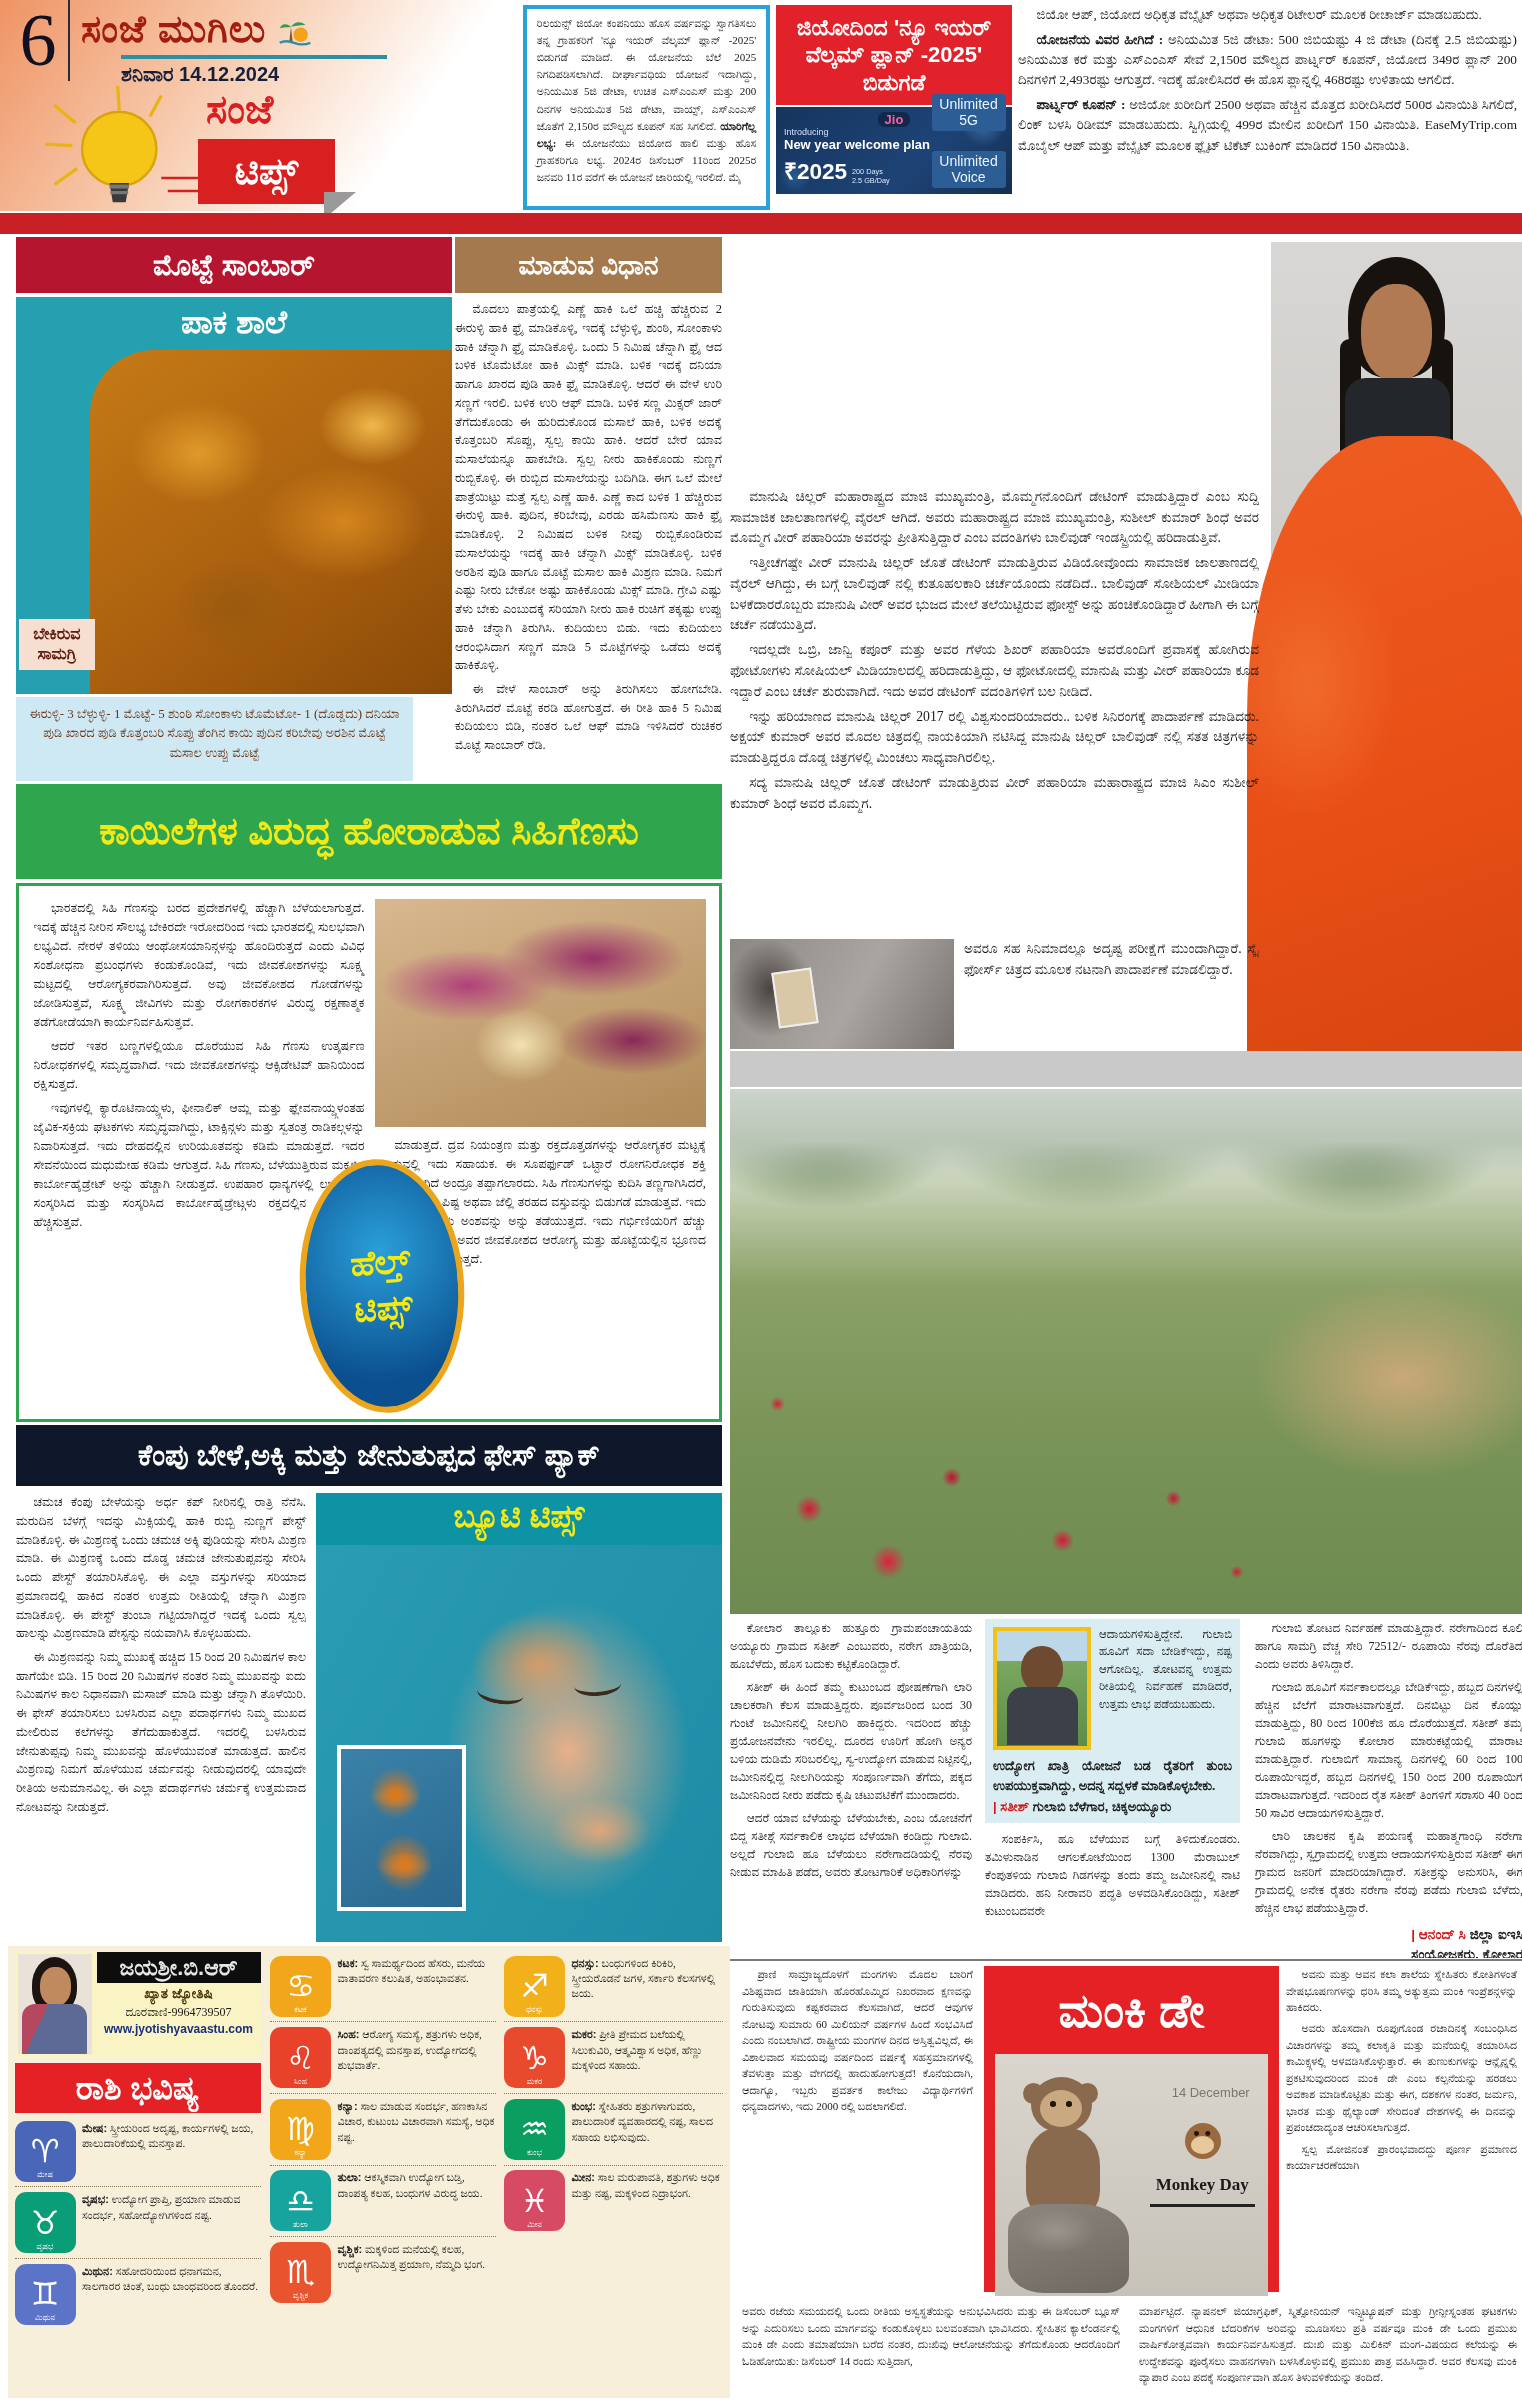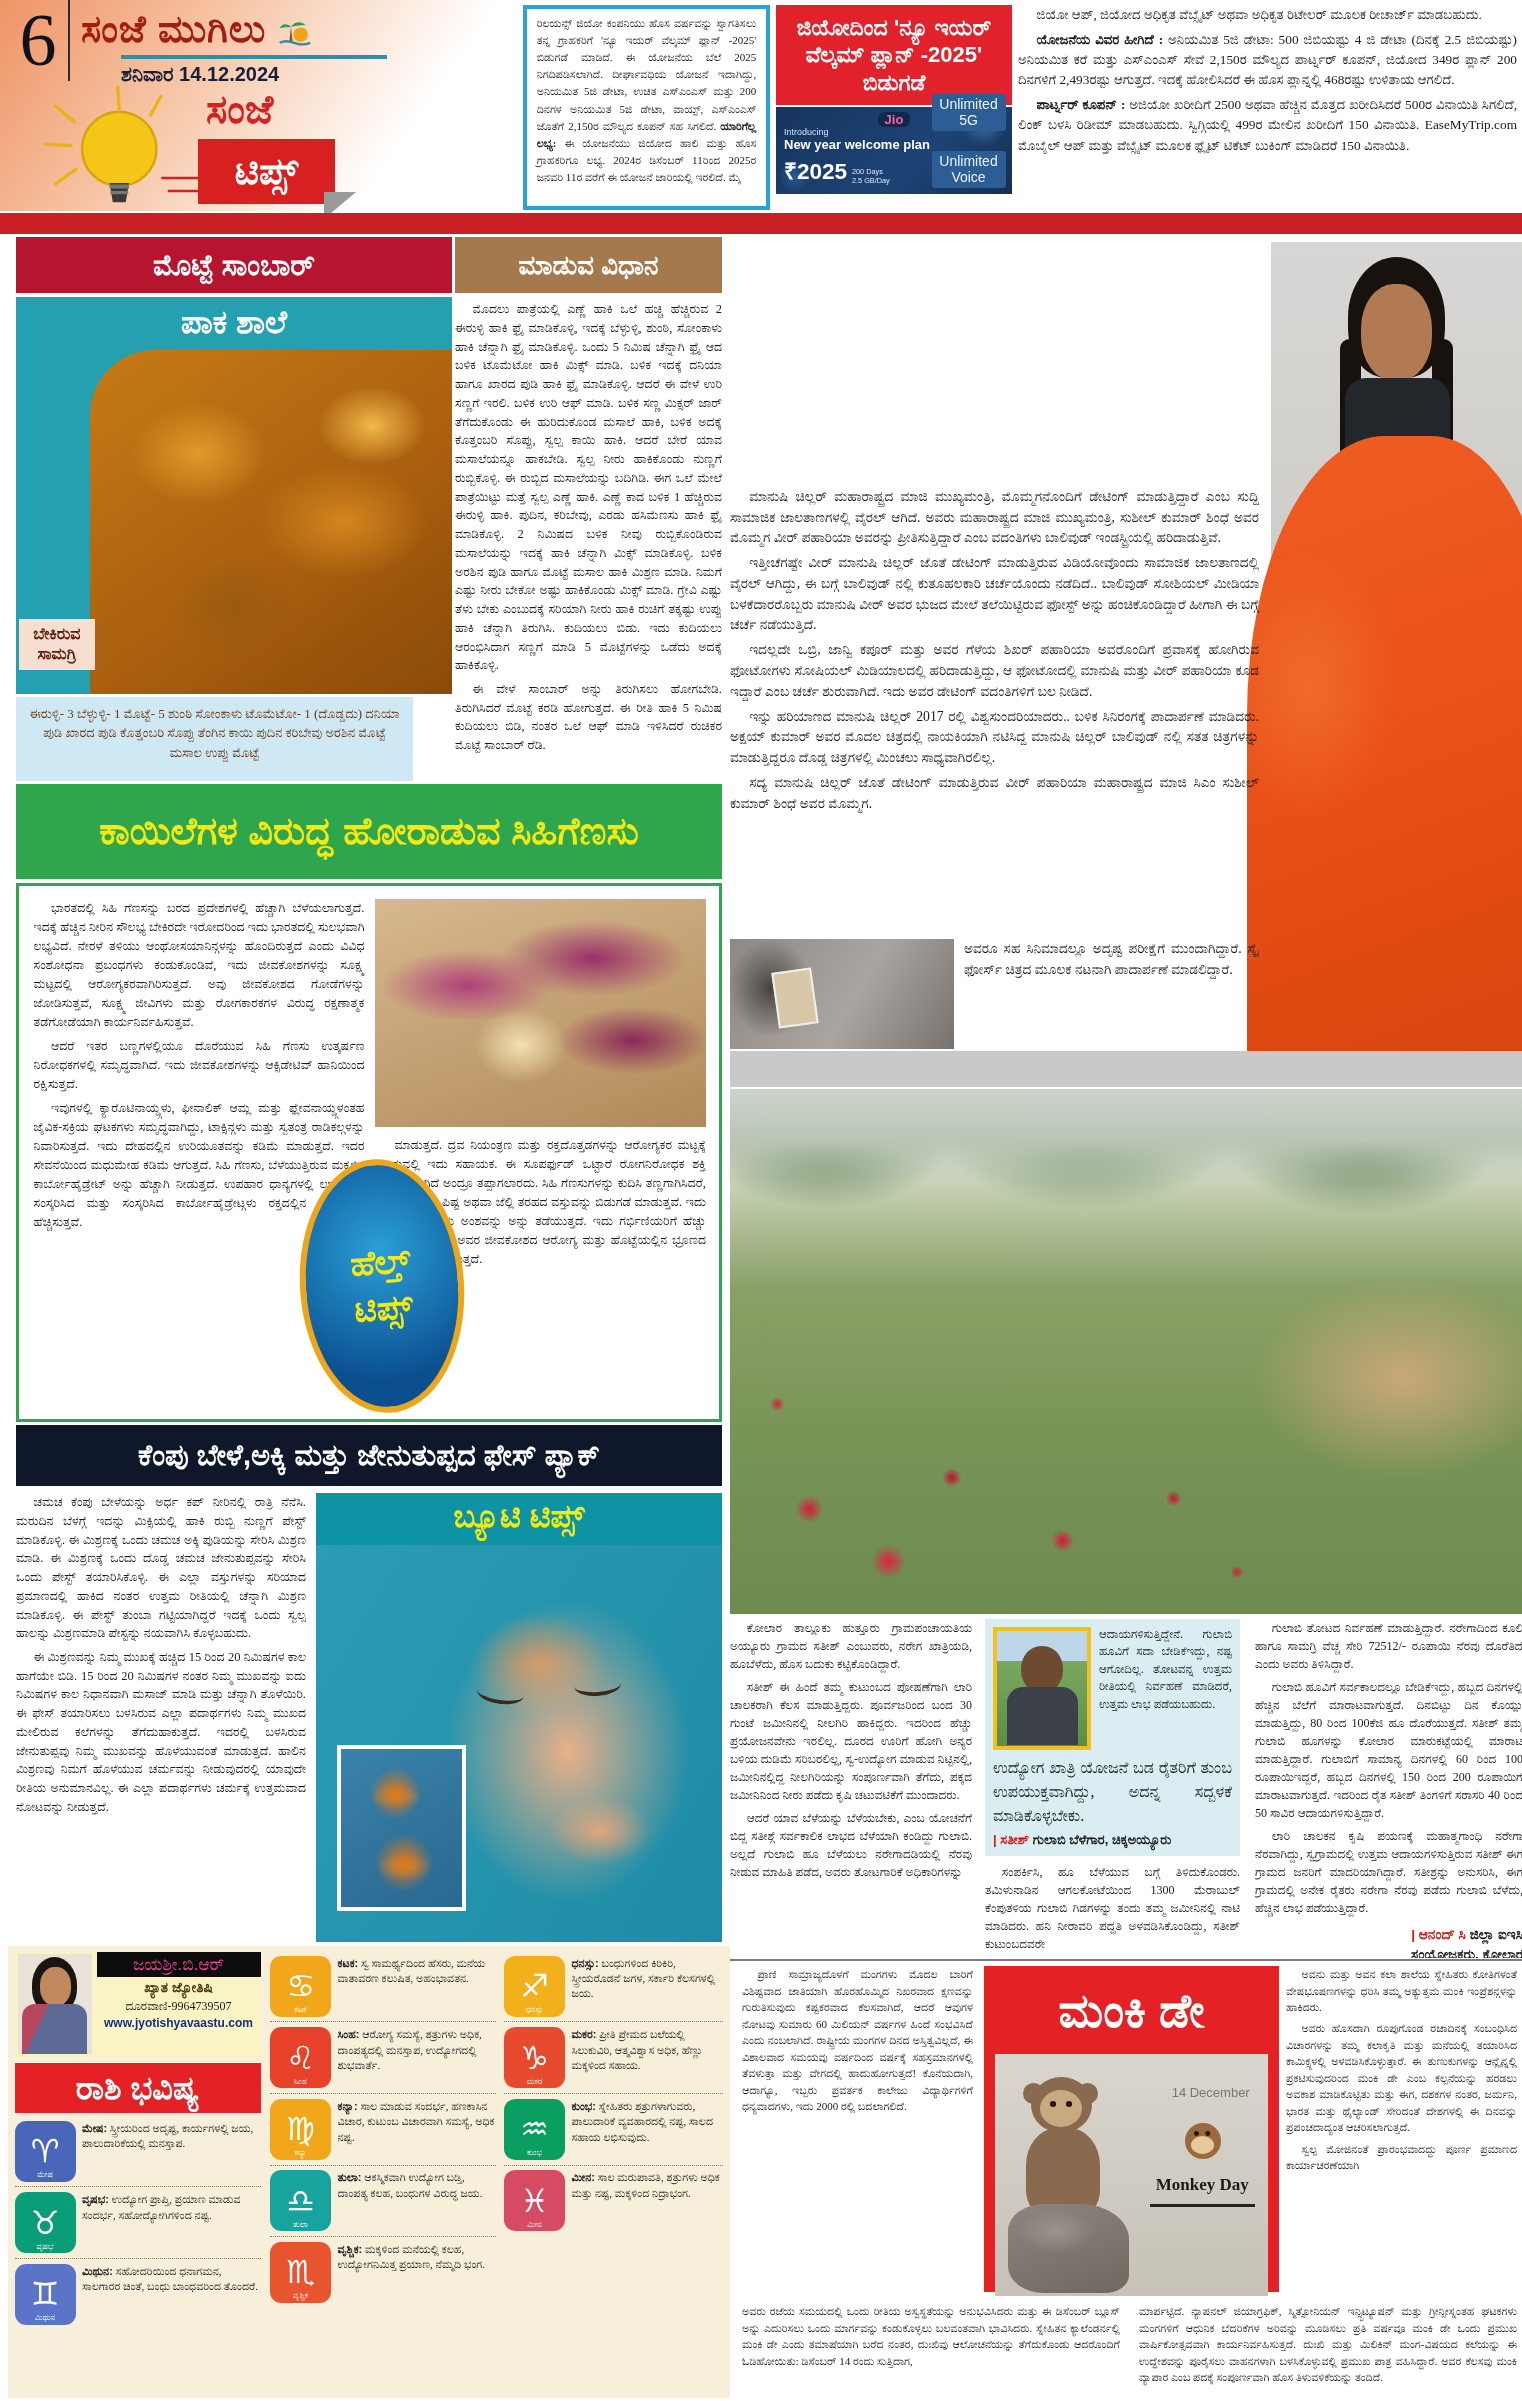--- a/index.html
+++ b/index.html
@@ -169,22 +169,22 @@
 
   
   .horoscope{left:8px;top:1946px;width:722px;height:452px;background:#f7efd9;}
   .h-col{position:absolute;top:4.8px;height:442px;overflow:hidden;}
   .astro-card{background:#faf3c3;height:107px;position:relative;margin-bottom:4.8px;}
   .astro-photo{position:absolute;left:3.2px;top:3.2px;width:74px;height:100px;background:#e9e2d8;overflow:hidden;}
   .ap-hair{position:absolute;left:14.5px;top:3.2px;width:45px;height:56px;background:#1c1410;border-radius:50% 50% 42% 42%;}
   .ap-face{position:absolute;left:22px;top:13px;width:31px;height:39px;background:#c08a5e;border-radius:46%;}
   .ap-saree{position:absolute;left:4.8px;top:50px;width:65px;height:50px;background:linear-gradient(115deg,#b5485e 30%,#5e6a96 30%);border-radius:13px 13px 0 0;}
   .astro-info{margin-left:82px;padding-top:1.6px;text-align:center;}
-  .astro-name{background:#0d0d0d;color:#ec4899;font-family:"Liberation Sans",sans-serif;font-weight:normal;
-    font-size:17px;padding:2.4px 1.6px;}
+  .astro-name{background:#0d0d0d;color:#e5e5e5;font-family:"Liberation Sans",sans-serif;font-weight:bold;
+    font-size:22px;padding:2.4px 1.6px;}
   .astro-title{font-family:"Liberation Sans",sans-serif;font-weight:bold;font-size:13.7px;color:#4a3208;margin-top:3.2px;}
   .astro-phone{font-size:12px;margin-top:2.4px;}
   .astro-web{font-size:12px;font-weight:bold;color:#17307c;margin-top:2.4px;font-family:"Liberation Sans",sans-serif;}
   .rashi-banner{background:#e42125;color:#fff;font-family:"Liberation Sans",sans-serif;font-weight:bold;
     font-size:32px;text-align:center;line-height:50px;height:50px;margin-bottom:3.2px;}
   .sign{display:flex;gap:6.5px;padding:4.8px 0;border-bottom:1.6px dotted #8a7a58;}
   .sign:last-child{border-bottom:none;}
   .sign-icon{flex:0 0 61px;width:61px;height:61px;border-radius:11.3px;position:relative;
     display:flex;align-items:center;justify-content:center;}
   .sign-glyph{color:#fff;font-family:"DejaVu Sans",sans-serif;font-size:32px;line-height:1;}
@@ -382,21 +382,21 @@
         <p class="bp">ಸತೀಶ್ ಈ ಹಿಂದೆ ತಮ್ಮ ಕುಟುಂಬದ ಪೋಷಣೆಗಾಗಿ ಲಾರಿ ಚಾಲಕರಾಗಿ ಕೆಲಸ ಮಾಡುತ್ತಿದ್ದರು. ಪೂರ್ವಜರಿಂದ ಬಂದ 30 ಗುಂಟೆ ಜಮೀನಿನಲ್ಲಿ ನೀಲಗಿರಿ ಹಾಕಿದ್ದರು. ಇದರಿಂದ ಹೆಚ್ಚು ಪ್ರಯೋಜನವೇನು ಇರಲಿಲ್ಲ. ದೂರದ ಊರಿಗೆ ಹೋಗಿ ಅನ್ಯರ ಬಳಿಯ ದುಡಿಮೆ ಸರಿಬರಲಿಲ್ಲ, ಸ್ವ-ಉದ್ಯೋಗ ಮಾಡುವ ನಿಟ್ಟಿನಲ್ಲಿ, ಜಮೀನಿನಲ್ಲಿದ್ದ ನೀಲಗಿರಿಯನ್ನು ಸಂಪೂರ್ಣವಾಗಿ ತೆಗೆದು, ಪಕ್ಕದ ಜಮೀನಿನಿಂದ ನೀರು ಪಡೆದು ಕೃಷಿ ಚಟುವಟಿಕೆಗೆ ಮುಂದಾದರು.</p>
         <p class="bp">ಆದರೆ ಯಾವ ಬೆಳೆಯನ್ನು ಬೆಳೆಯಬೇಕು, ಎಂಬ ಯೋಚನೆಗೆ ಬಿದ್ದ ಸತೀಶ್ಗೆ ಸರ್ವಕಾಲಿಕ ಲಾಭದ ಬೆಳೆಯಾಗಿ ಕಂಡಿದ್ದು ಗುಲಾಬಿ. ಅಲ್ಲದೆ ಗುಲಾಬಿ ಹೂ ಬೆಳೆಯಲು ನರೇಗಾದಡಿಯಲ್ಲಿ ನೆರವು ನೀಡುವ ಮಾಹಿತಿ ಪಡೆದ, ಅವರು ತೋಟಗಾರಿಕೆ ಅಧಿಕಾರಿಗಳನ್ನು</p>
       </div>
     <div class="lc2 hide-ov">
       <div class="quote-box">
         <div class="satish-photo">
           <div class="sat-head"></div>
           <div class="sat-body"></div>
         </div>
         <div style="font-size:11.7px;" class="just">ಆದಾಯಗಳಿಸುತ್ತಿದ್ದೇನೆ. ಗುಲಾಬಿ ಹೂವಿಗೆ ಸದಾ ಬೇಡಿಕೆಇದ್ದು, ನಷ್ಟ ಆಗೋದಿಲ್ಲ. ತೋಟವನ್ನ ಉತ್ತಮ ರೀತಿಯಲ್ಲಿ ನಿರ್ವಹಣೆ ಮಾಡಿದರೆ, ಉತ್ತಮ ಲಾಭ ಪಡೆಯಬಹುದು.</div>
-        <div style="font-size:16px;font-weight:normal;clear:both;padding-top:3.2px;" class="just">ಉದ್ಯೋಗ ಖಾತ್ರಿ ಯೋಜನೆ ಬಡ ರೈತರಿಗೆ ತುಂಬ ಉಪಯುಕ್ತವಾಗಿದ್ದು, ಅದನ್ನ ಸದ್ಬಳಕೆ ಮಾಡಿಕೊಳ್ಳಬೇಕು.</div>
+        <div style="font-size:13px;font-weight:bold;clear:both;padding-top:3.2px;" class="just">ಉದ್ಯೋಗ ಖಾತ್ರಿ ಯೋಜನೆ ಬಡ ರೈತರಿಗೆ ತುಂಬ ಉಪಯುಕ್ತವಾಗಿದ್ದು, ಅದನ್ನ ಸದ್ಬಳಕೆ ಮಾಡಿಕೊಳ್ಳಬೇಕು.</div>
         <div class="q-attrib">
           <span class="red">| ಸತೀಶ್</span><span> ಗುಲಾಬಿ ಬೆಳೆಗಾರ, ಚಿಕ್ಕಅಯ್ಯೂರು</span>
         </div>
       </div>
       <div class="just">
 
       <p class="bp">ಸಂಪರ್ಕಿಸಿ, ಹೂ ಬೆಳೆಯುವ ಬಗ್ಗೆ ತಿಳಿದುಕೊಂಡರು. ತಮಿಳುನಾಡಿನ ಆಗಲಕೋಟೆಯಿಂದ 1300 ಮೆರಾಬುಲ್ ಕೆಂಪುತಳಿಯ ಗುಲಾಬಿ ಗಿಡಗಳನ್ನು ತಂದು ತಮ್ಮ ಜಮೀನಿನಲ್ಲಿ ನಾಟಿ ಮಾಡಿದರು. ಹನಿ ನೀರಾವರಿ ಪದ್ಧತಿ ಅಳವಡಿಸಿಕೊಂಡಿದ್ದು, ಸತೀಶ್ ಕುಟುಂಬದವರೇ</p>
         </div>
     </div>
     <div class="lc3 just hide-ov">

